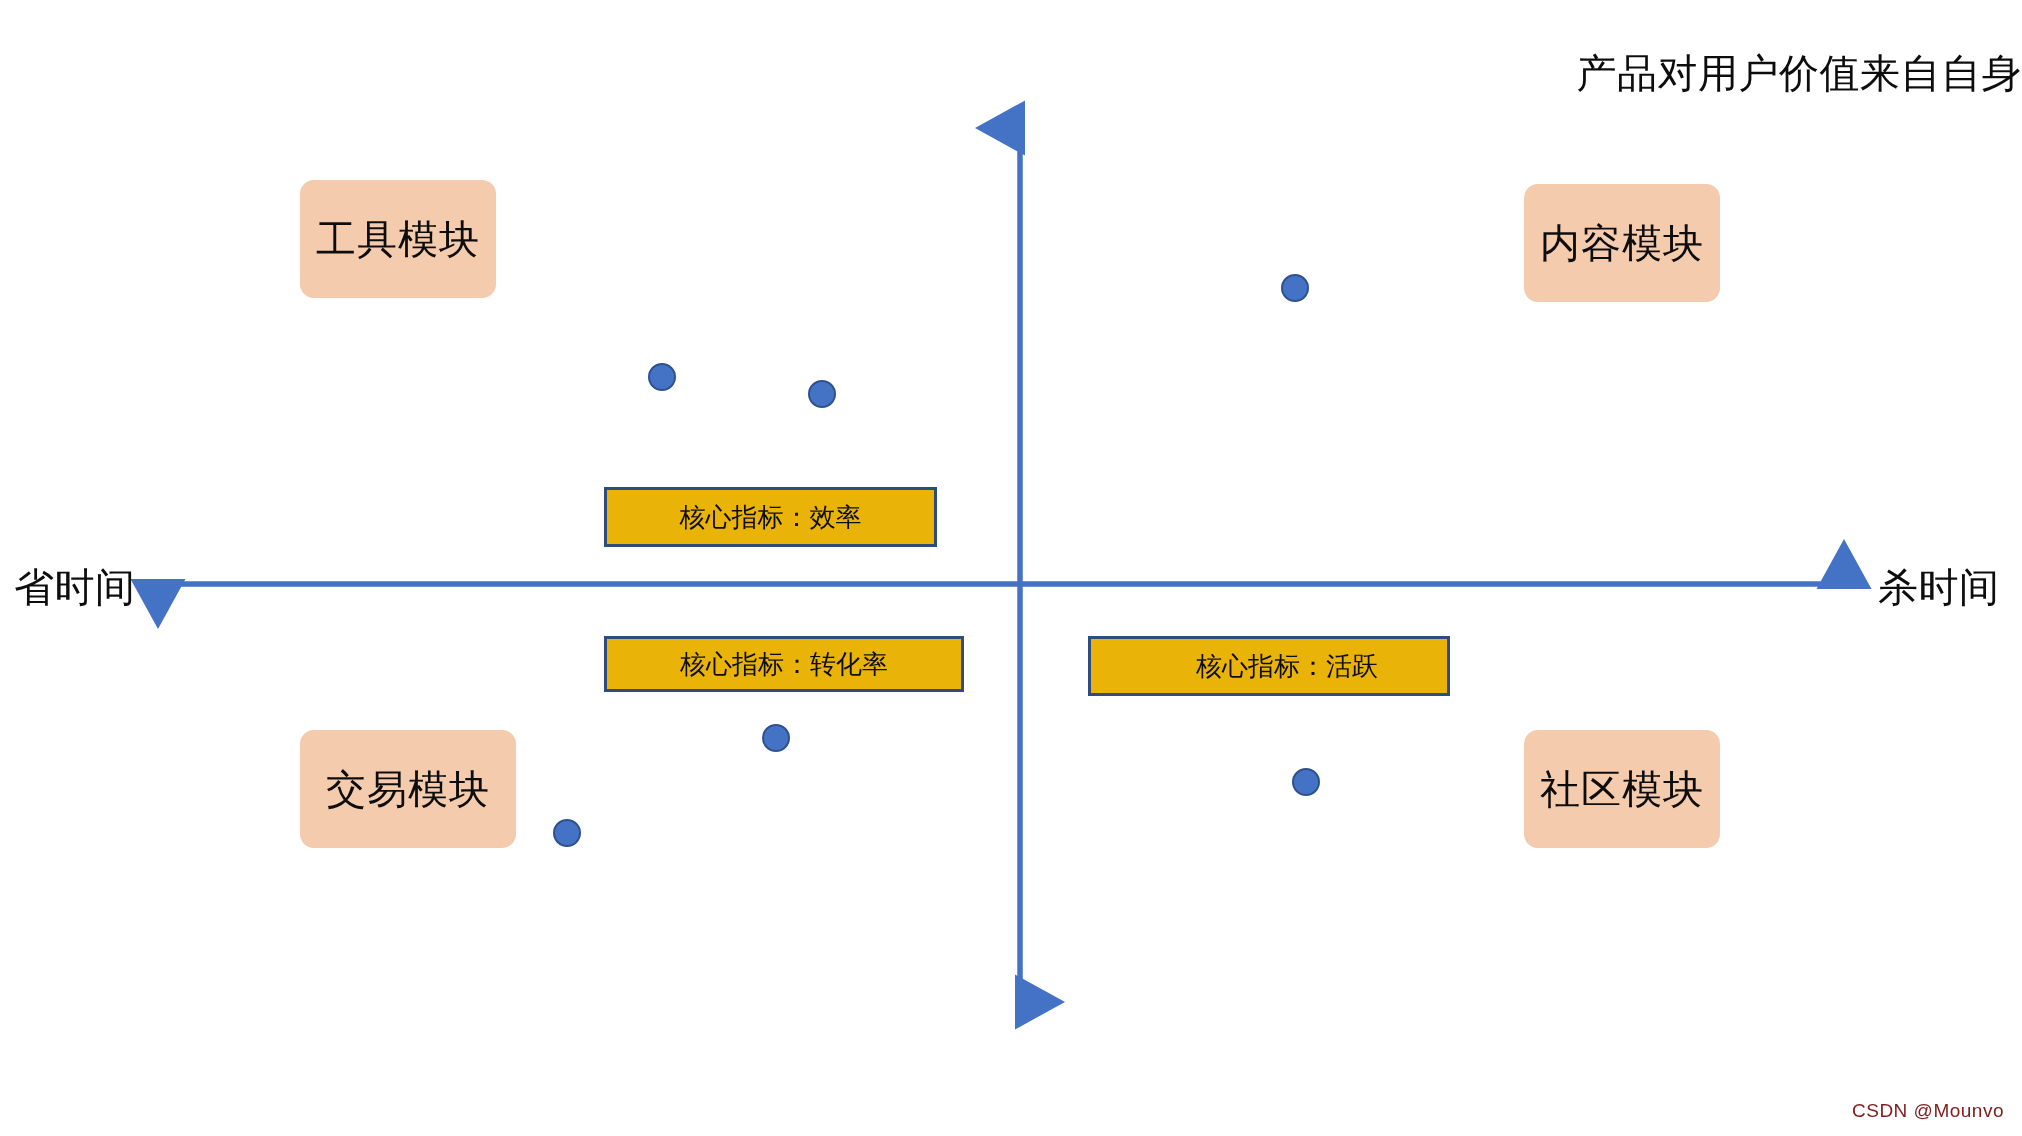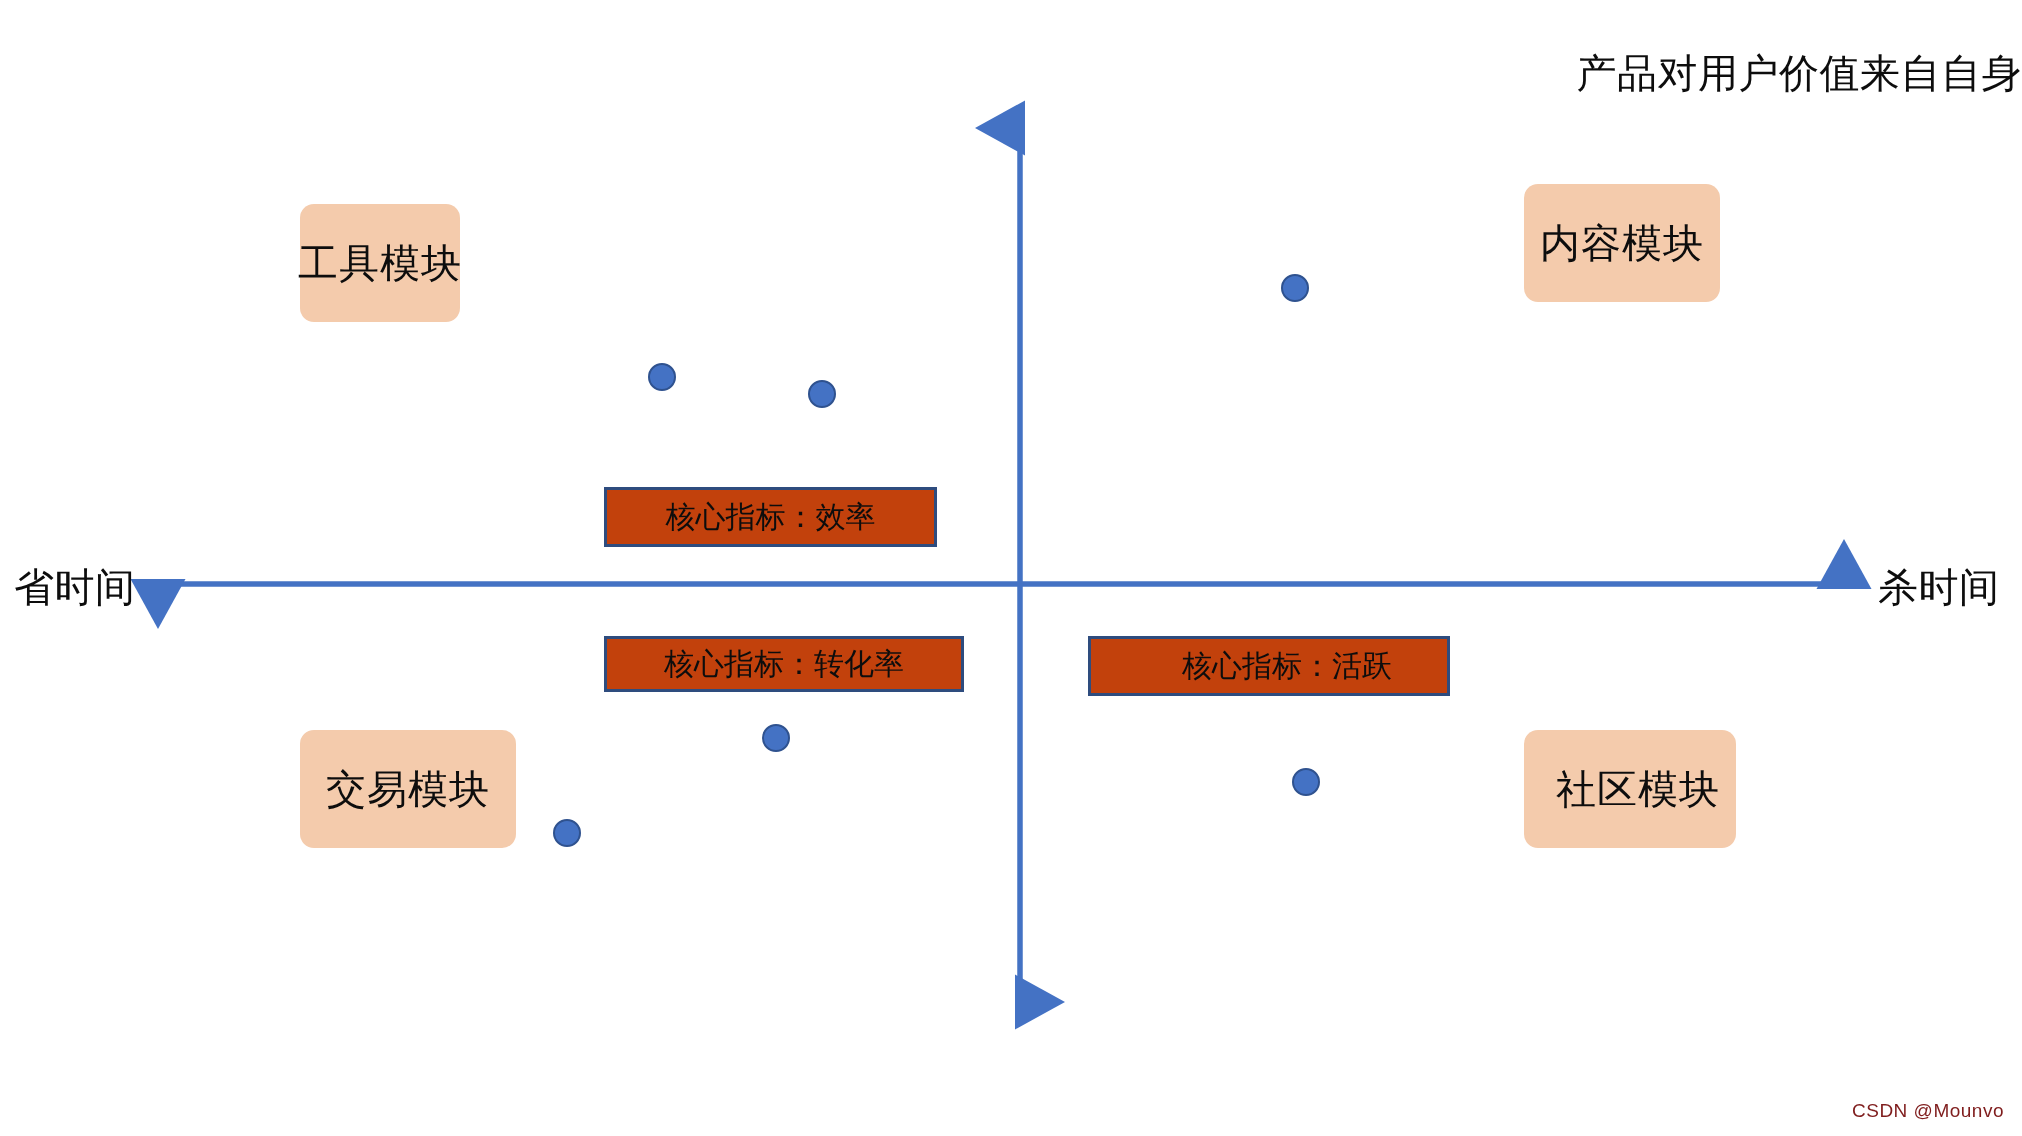--- a/index.html
+++ b/index.html
@@ -63,34 +63,34 @@
     background: #F4CBAC;
     border-radius: 14px;
     display: flex;
     align-items: center;
     justify-content: center;
     font-size: 40px;
     color: #0d0d0d;
     letter-spacing: 1px;
     white-space: nowrap;
   }
-  #module-tool      { left: 300px;  top: 180px; width: 160px; height: 118px; margin-top: 24px; }
+  #module-tool      { left: 300px;  top: 180px; width: 196px; height: 118px; }
   #module-content   { left: 1524px; top: 184px; width: 196px; height: 118px; }
   #module-trade     { left: 300px;  top: 730px; width: 216px; height: 118px; }
-  #module-community { left: 1524px; top: 730px; width: 196px; height: 118px; padding-left: 16px; }
+  #module-community { left: 1524px; top: 730px; width: 196px; height: 118px; }
 
   
   .metric-box {
     position: absolute;
-    background: #c2410c;
+    background: #eab308;
     border: 3px solid #2E4C7E;
     display: flex;
     align-items: center;
     justify-content: center;
-    font-size: 30px;
+    font-size: 26px;
     color: #0d0d0d;
     white-space: nowrap;
     box-sizing: border-box;
   }
   #metric-efficiency  { left: 604px;  top: 487px; width: 333px; height: 60px; }
   #metric-quality     { left: 1098px; top: 487px; width: 333px; height: 60px; }
   #metric-conversion  { left: 604px;  top: 636px; width: 360px; height: 56px; }
   #metric-activity    { left: 1088px; top: 636px; width: 362px; height: 60px; padding-left: 36px; }
 
   

